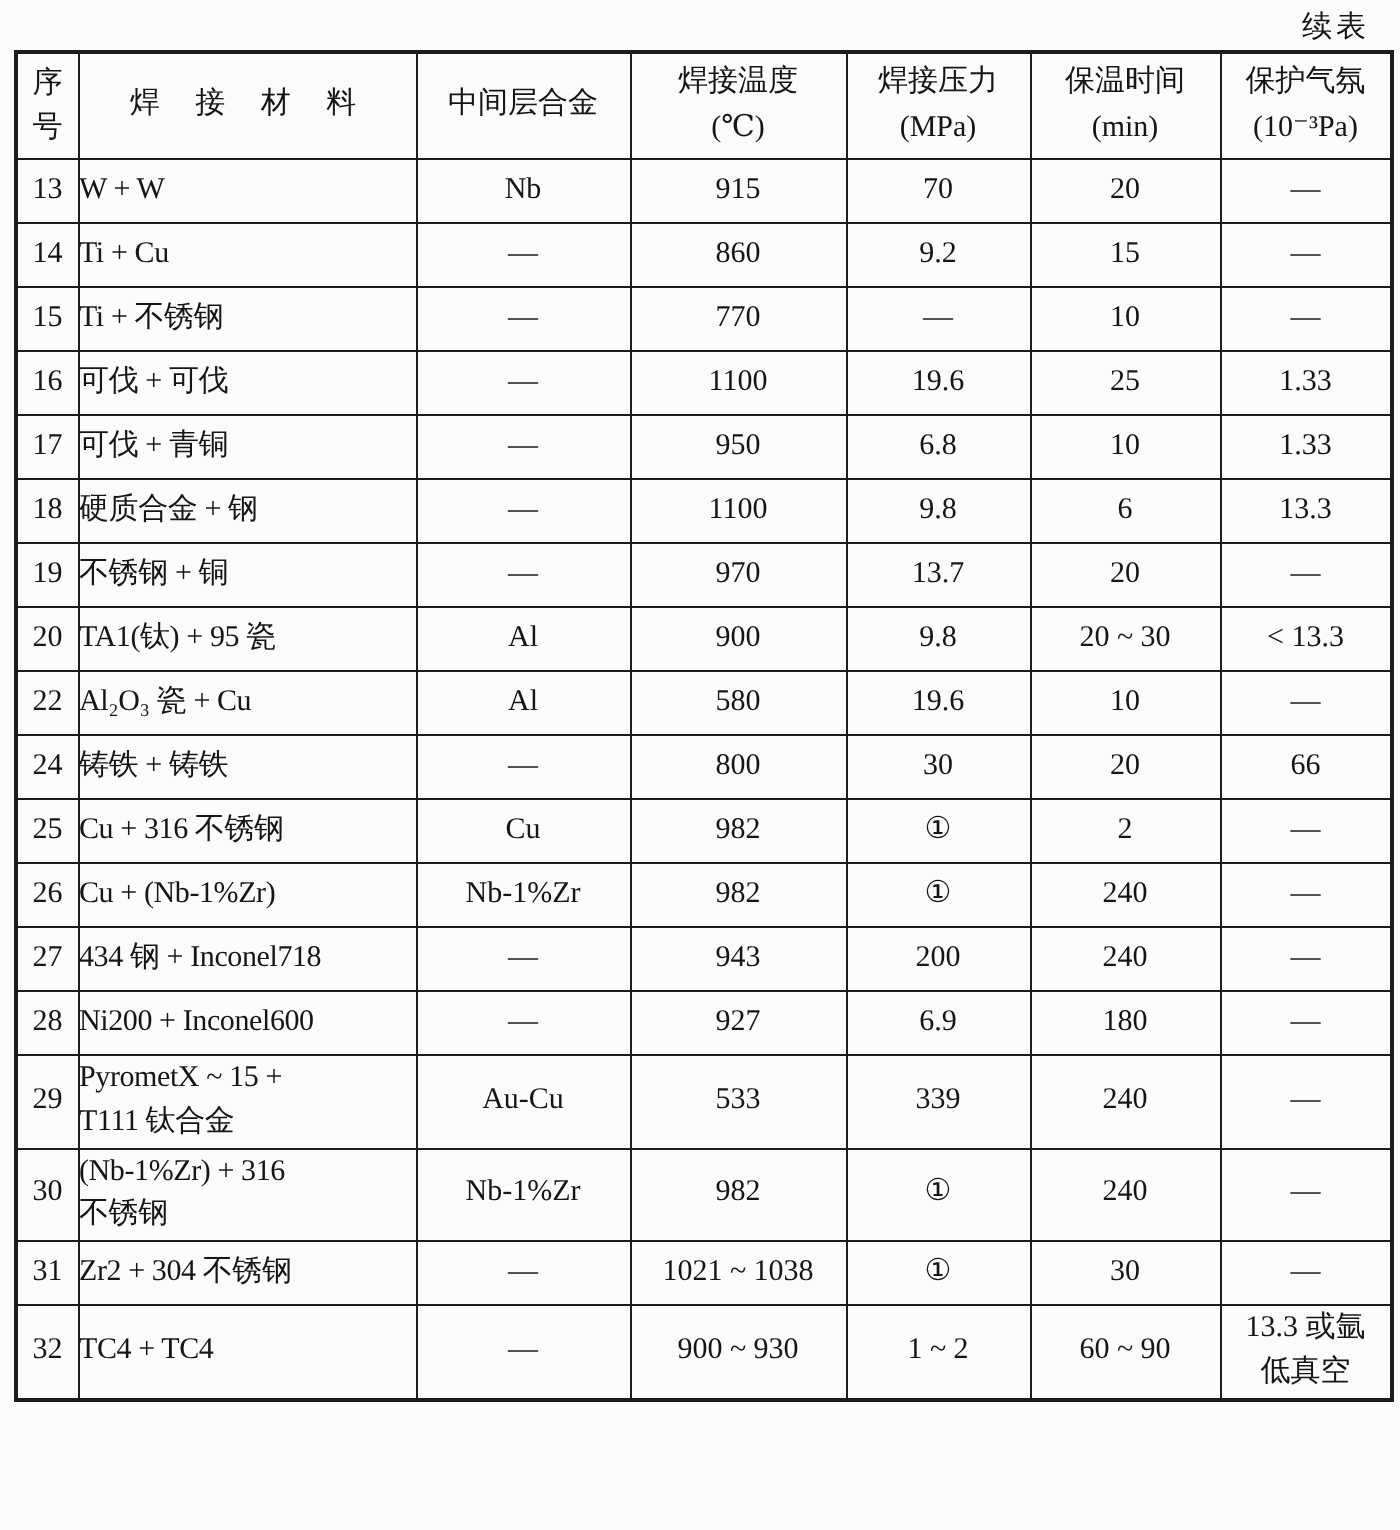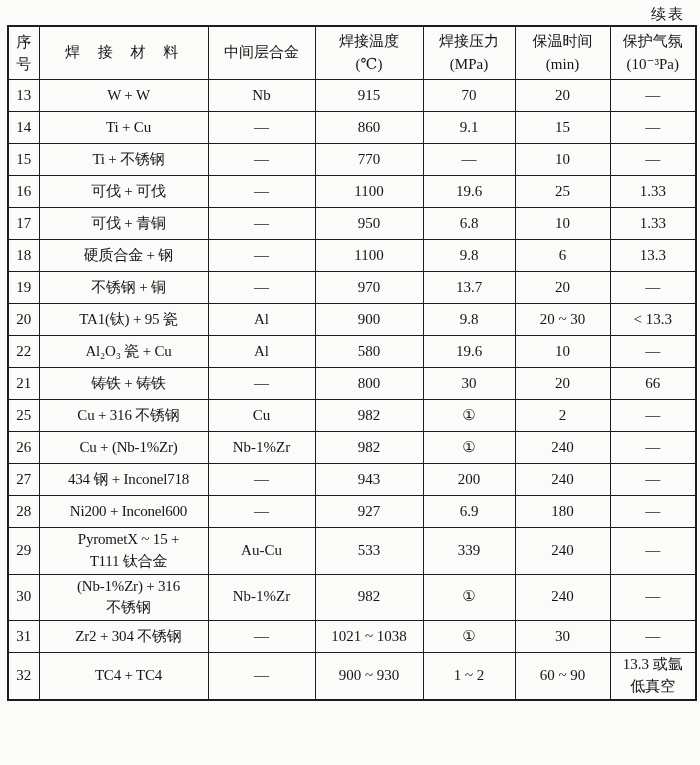--- a/index.html
+++ b/index.html
@@ -47,22 +47,22 @@
   }
   .params thead th {
     height: 50px;
     line-height: 1.55;
   }
   .params tbody td {
     height: 29px;
   }
   
   .params td.col-1 {
-    text-align: center;
-    padding-left: 12px;
+    text-align: left;
+    padding-left: 0;
     padding-right: 2px;
     letter-spacing: -0.2px;
   }
   
   .params th.colh-material {
     letter-spacing: 7px;
     padding-left: 6px;
   }
   .params th.colh-no {
     line-height: 1.5;
@@ -109,21 +109,21 @@
           <td class="col-3">915</td>
           <td class="col-4">70</td>
           <td class="col-5">20</td>
           <td class="col-6">—</td>
         </tr>
         <tr>
           <td class="col-0">14</td>
           <td class="col-1">Ti + Cu</td>
           <td class="col-2">—</td>
           <td class="col-3">860</td>
-          <td class="col-4">9.1</td>
+          <td class="col-4">9.2</td>
           <td class="col-5">15</td>
           <td class="col-6">—</td>
         </tr>
         <tr>
           <td class="col-0">15</td>
           <td class="col-1">Ti + 不锈钢</td>
           <td class="col-2">—</td>
           <td class="col-3">770</td>
           <td class="col-4">—</td>
           <td class="col-5">10</td>
@@ -177,21 +177,21 @@
         <tr>
           <td class="col-0">22</td>
           <td class="col-1">Al₂O₃ 瓷 + Cu</td>
           <td class="col-2">Al</td>
           <td class="col-3">580</td>
           <td class="col-4">19.6</td>
           <td class="col-5">10</td>
           <td class="col-6">—</td>
         </tr>
         <tr>
-          <td class="col-0">21</td>
+          <td class="col-0">24</td>
           <td class="col-1">铸铁 + 铸铁</td>
           <td class="col-2">—</td>
           <td class="col-3">800</td>
           <td class="col-4">30</td>
           <td class="col-5">20</td>
           <td class="col-6">66</td>
         </tr>
         <tr>
           <td class="col-0">25</td>
           <td class="col-1">Cu + 316 不锈钢</td>

